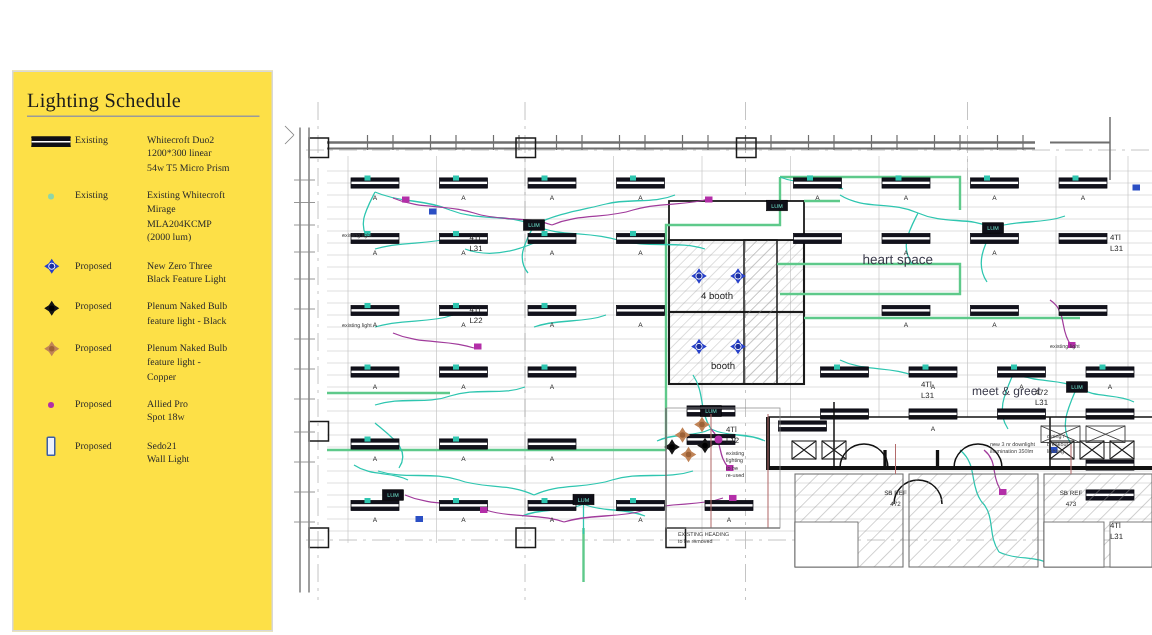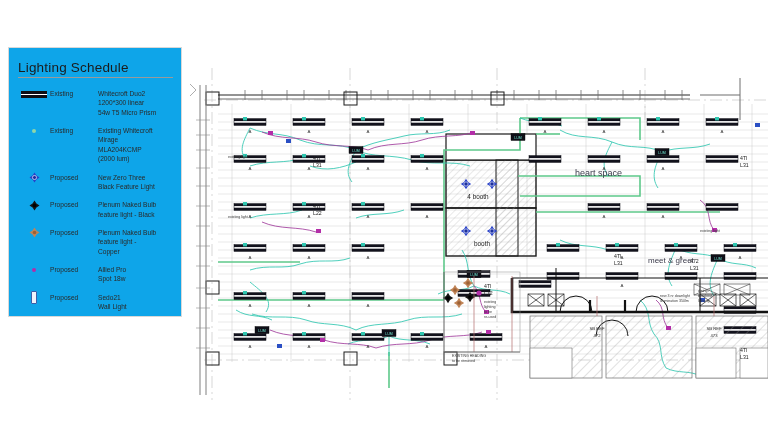--- a/index.html
+++ b/index.html
@@ -20,25 +20,26 @@
   #plan {
     position: absolute;
     left: 0; top: 0;
     width: 768px; height: 423px;
   }
 
   
   #legend {
     position: absolute;
     left: 8px; top: 47px;
-    width: 174px; height: 270px;
-    background: #0ea5e9;
+    width: 174px; height: 374px;
+    background: #fde047;
     border: 1px solid #d8d8d8;
     padding: 10px 8px 6px 9px;
     z-index: 40;
+    font-family: Liberation Serif, serif;
   }
   #legend-title {
     font-size: 13.5px;
     color: #1b1b1b;
     letter-spacing: .2px;
     border-bottom: 1px solid #9a9a9a;
     padding-bottom: 2px;
     margin-bottom: 9px;
     display: inline-block;
     width: 100%;

